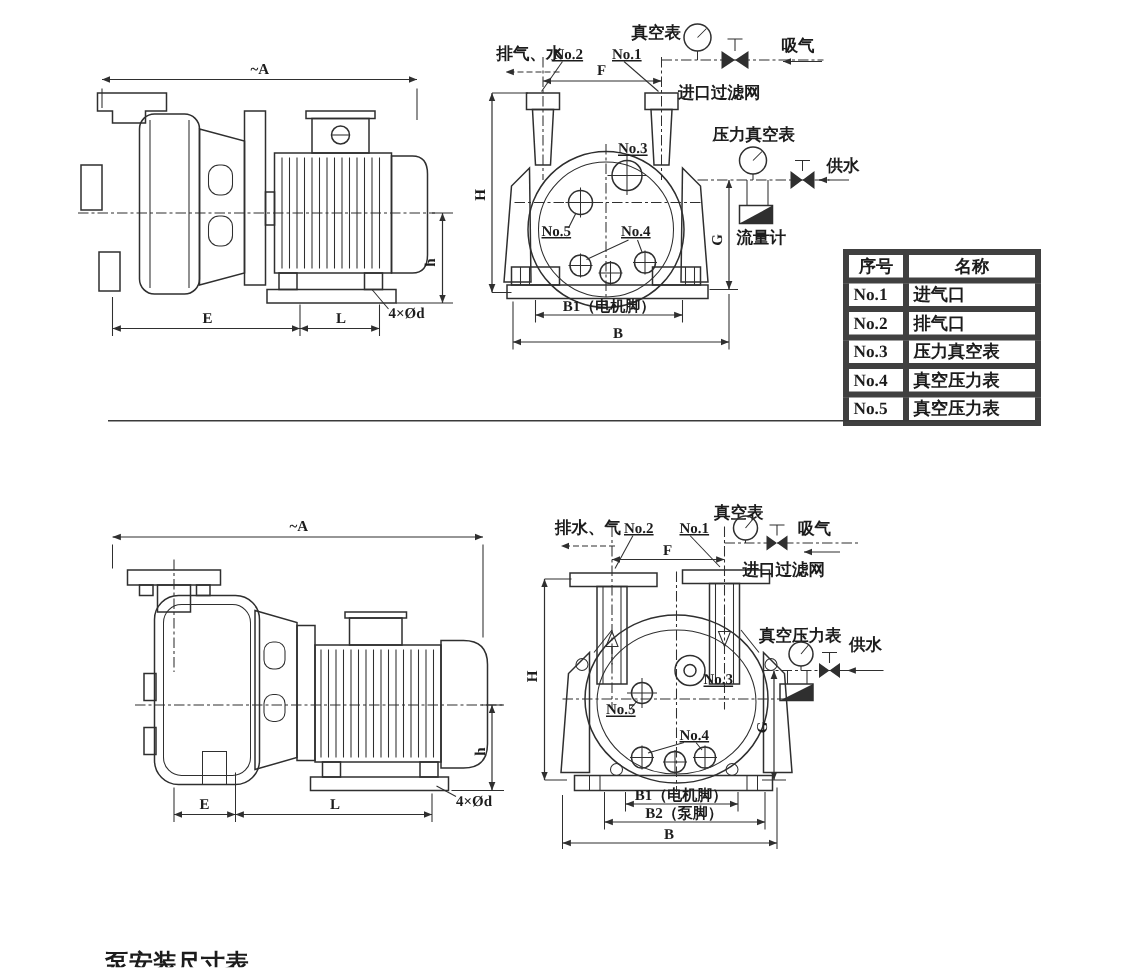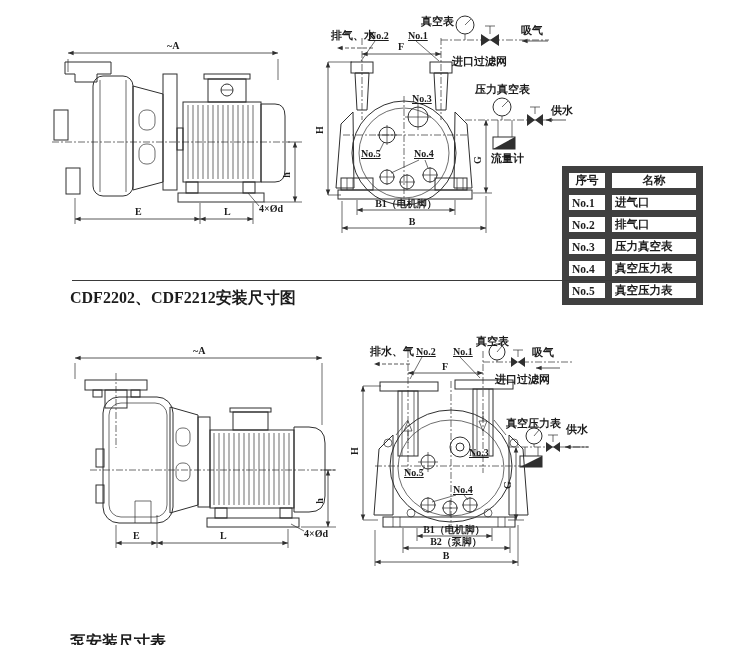--- a/index.html
+++ b/index.html
@@ -9,21 +9,21 @@
   svg .s{stroke:#2f2f2f;stroke-width:1;fill:none;}
   svg .t{stroke:#2f2f2f;stroke-width:.7;fill:none;}
   svg .dim{stroke:#2f2f2f;stroke-width:.8;fill:none;}
   svg .dd{stroke-dasharray:7 2 2 2;}
   svg .ds{stroke-dasharray:4 2;}
   svg .fb{fill:#2f2f2f;stroke:none;}
   svg text.d{font:bold 10px "Liberation Serif","DejaVu Serif",serif;fill:#1c1c1c;}
   svg text.z{font:bold 11px "Liberation Serif","DejaVu Serif",serif;fill:#1c1c1c;}
   svg text.u{text-decoration:underline;}
   .ptable{border-collapse:collapse;font:bold 11.5px "Liberation Serif","DejaVu Serif",serif;}
-  .ptable th,.ptable td{border:7px solid #404040;padding:0 3px;height:15px;text-align:left;white-space:nowrap;}
+  .ptable th,.ptable td{border:4px solid #404040;padding:0 3px;height:15px;text-align:left;white-space:nowrap;}
   .ptable th{text-align:center;}
   .divider{border-top:1.6px solid #3a3a3a;}
   .title{font:bold 16px "Liberation Serif","DejaVu Serif",serif;}
   .note{font:bold 13.5px "Liberation Serif","DejaVu Serif",serif;}
   .footer{font:bold 16px "Liberation Serif","DejaVu Serif",serif;}
 </style>
 </head>
 <body>
 
 <div id="page">
@@ -191,21 +191,20 @@
       <td>真空压力表</td>
         </tr>
     <tr>
       <td>No.5</td>
       <td>真空压力表</td>
         </tr>
   </tbody>
     </table>
 
   <div class="divider abs" style="left:72px;top:280px;width:618px"></div>
-  <div class="title abs" style="left:70px;top:288px">CDF2202、CDF2212安装尺寸图</div>
 
   <svg class="abs" style="left:55px;top:333px" width="300" height="240" viewBox="0 0 300 240">
     <defs>
       <marker id="m3" viewBox="0 0 10 10" refX="10" refY="5" markerWidth="7" markerHeight="7" orient="auto-start-reverse">
         <path d="M0,1 L10,5 L0,9 Z" fill="#2f2f2f"></path>
         </marker>
     </defs>
     <g>
       <rect class="s" x="30" y="47" width="62" height="10"></rect>
       <rect class="s" x="38" y="57" width="9" height="7"></rect>

